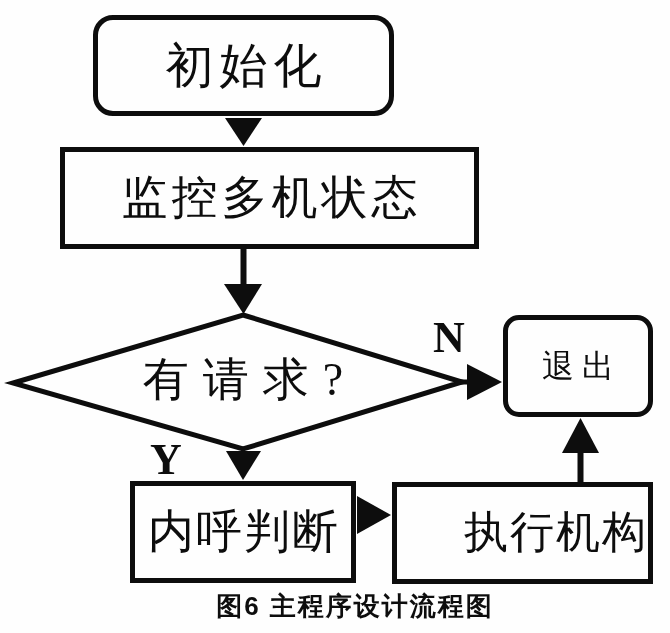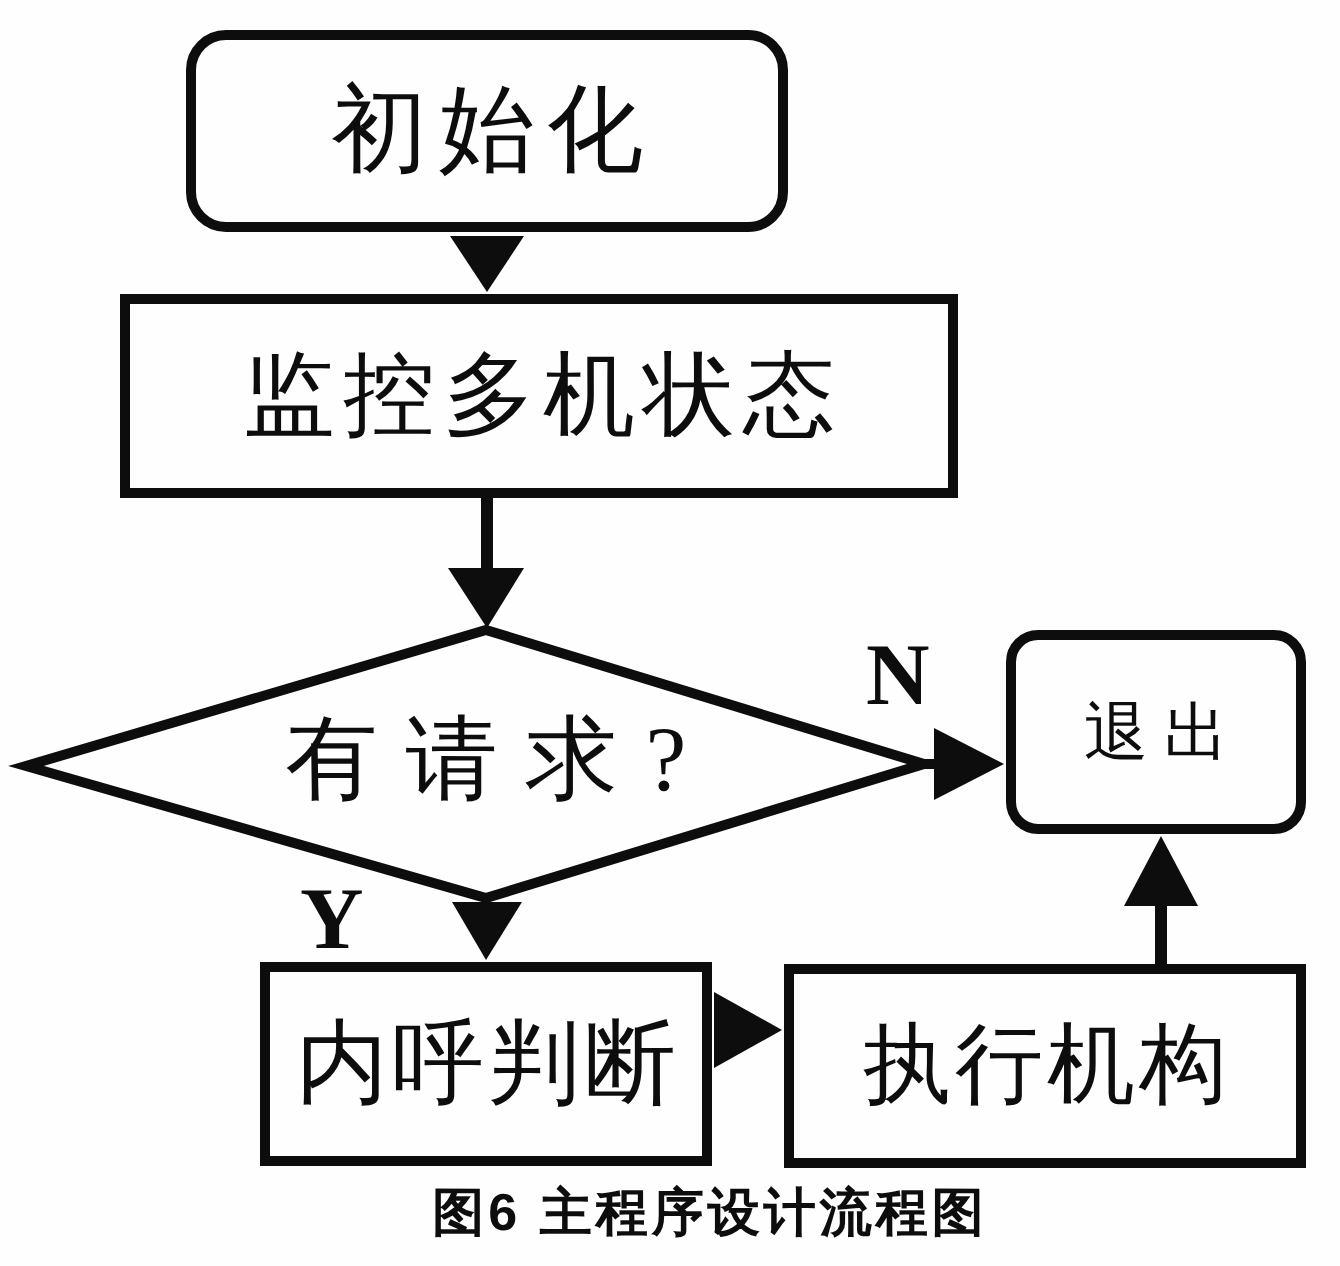--- a/index.html
+++ b/index.html
@@ -40,21 +40,21 @@
   }
   .rounded { border-radius: 20px; }
   #node-init      { left: 93px;  top: 15px;  width: 301px; height: 101px; }
   #node-init .label { font-size: 48px; letter-spacing: 6px; padding-left: 6px; }
   #node-monitor   { left: 60px;  top: 147px; width: 419px; height: 102px; }
   #node-monitor .label { font-size: 46px; letter-spacing: 4px; padding-left: 4px; }
   #node-exit      { left: 503px; top: 315px; width: 150px; height: 102px; border-radius: 16px; }
   #node-exit .label { font-size: 32px; letter-spacing: 8px; padding-left: 8px; }
   #node-call      { left: 130px; top: 481px; width: 226px; height: 102px; }
   #node-call .label { font-size: 46px; letter-spacing: 2px; padding-left: 2px; }
-  #node-actuator  { left: 392px; top: 482px; width: 261px; height: 102px; }
+  #node-actuator  { left: 392px; top: 482px; width: 261px; height: 102px; justify-content: flex-end; }
   #node-actuator .label { font-size: 44px; letter-spacing: 2px; padding-left: 2px; }
 
   .diamond-label {
     position: absolute;
     left: 78px;
     top: 357px;
     width: 330px;
     text-align: center;
     font-size: 46px;
     line-height: 1;

